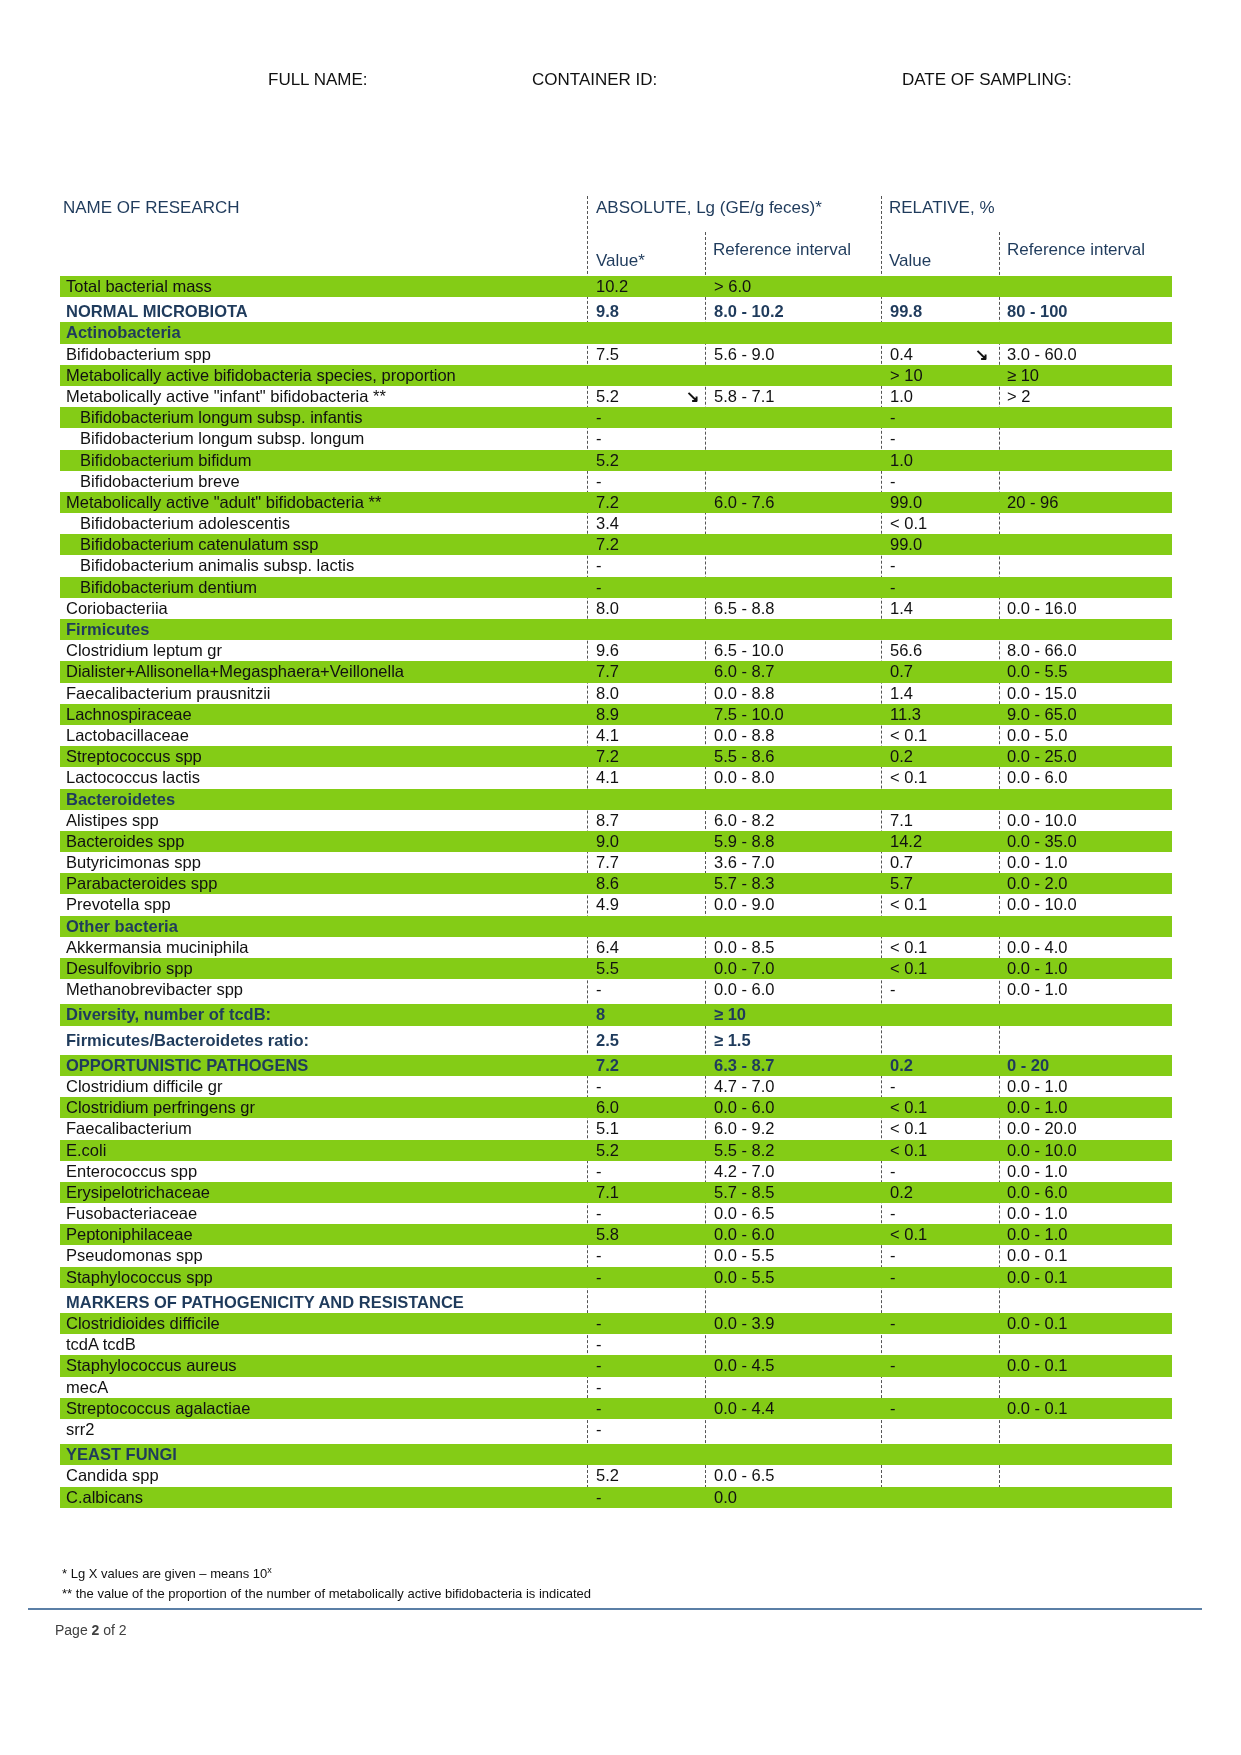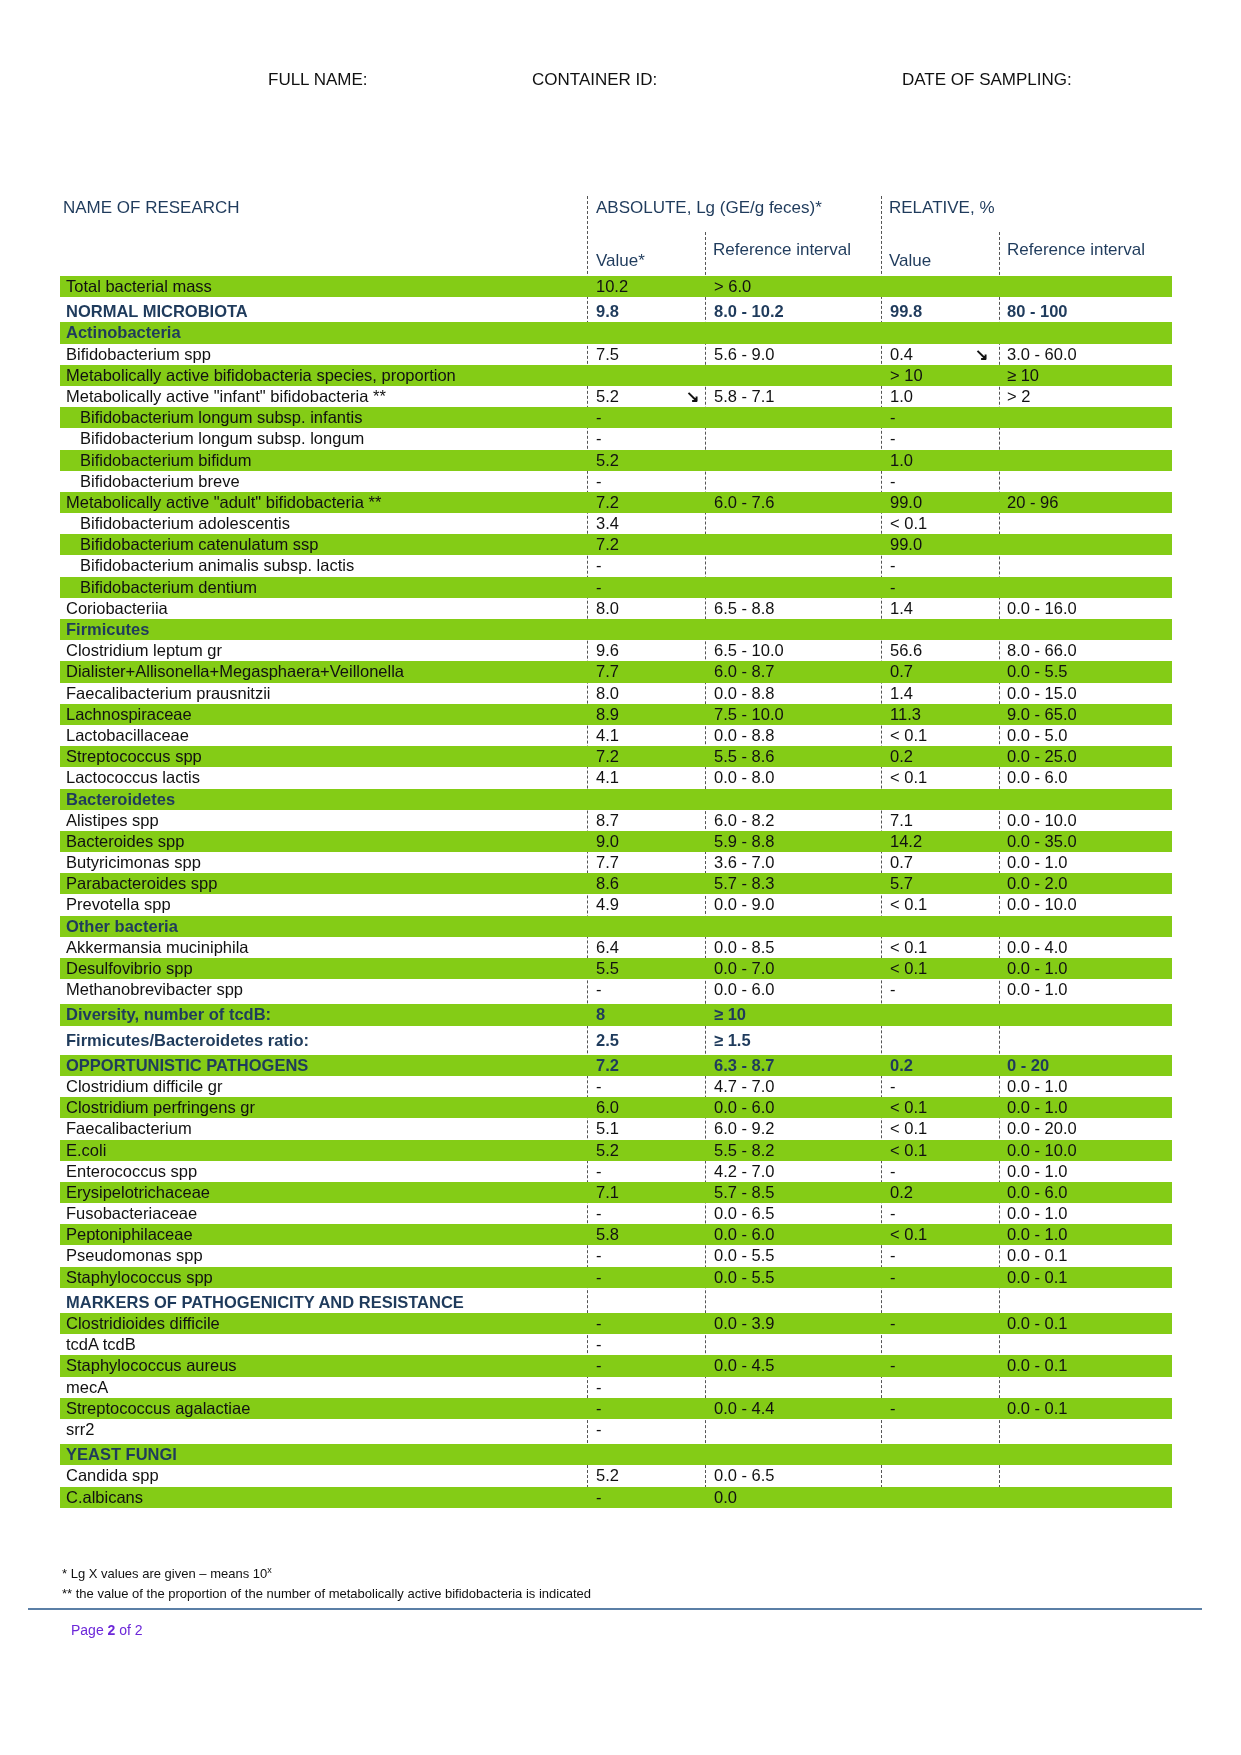--- a/index.html
+++ b/index.html
@@ -17,21 +17,21 @@
   .c1 { left: 536px; text-align: right; }
   .c2 { left: 654px; }
   .c3 { left: 830px; }
   .c4 { left: 947px; }
   .row.bold .c { font-weight: bold; color: #1f3b5c; }
   .row.section .c0 { font-weight: bold; color: #1f3b5c; }
   .arrow { position: absolute; top: 0; font-size: 16px; font-weight: bold; color: #111; }
   .footnotes { position: absolute; left: 62px; top: 1560px; font-size: 13px; line-height: 20px; color: #111; }
   .footnotes sup { font-size: 9px; }
   .footer-line { position: absolute; left: 28px; top: 1608px; width: 1174px; height: 2px; background: #5b7fa6; }
-  .page-num { position: absolute; left: 71px; top: 1622px; font-size: 14px; color: #6d28d9; }
+  .page-num { position: absolute; left: 55px; top: 1622px; font-size: 14px; color: #404040; }
 </style>
 </head>
 <body>
 
 <div class="hdr-field" style="left:268px;">FULL NAME:</div>
 <div class="hdr-field" style="left:532px;">CONTAINER ID:</div>
 <div class="hdr-field" style="left:902px;">DATE OF SAMPLING:</div>
 
 <div class="col-head" style="left:63px; top:198px;text-align:center;">NAME OF RESEARCH</div>
 <div class="col-head" style="left:596px; top:198px;">ABSOLUTE, Lg (GE/g feces)*</div>

